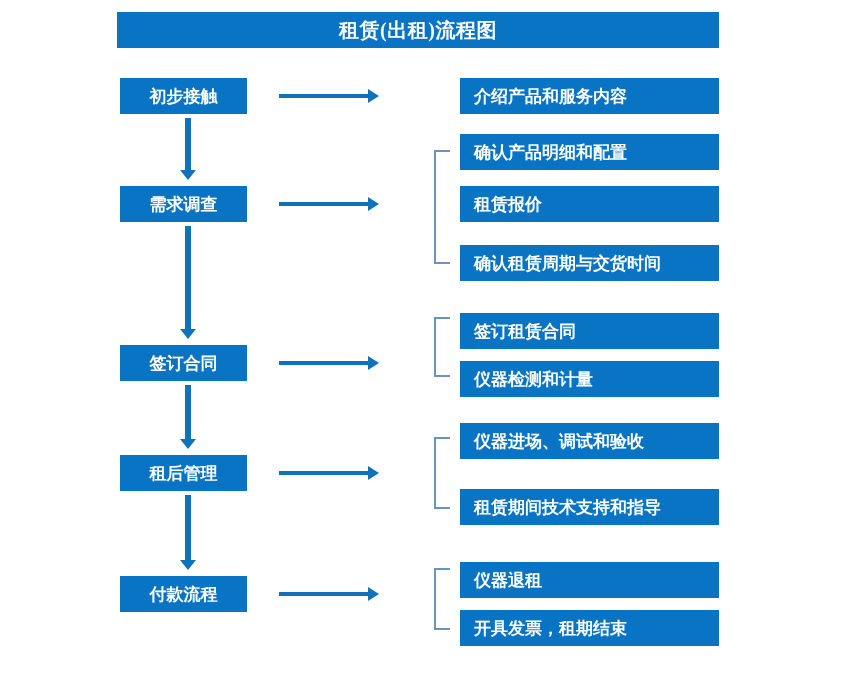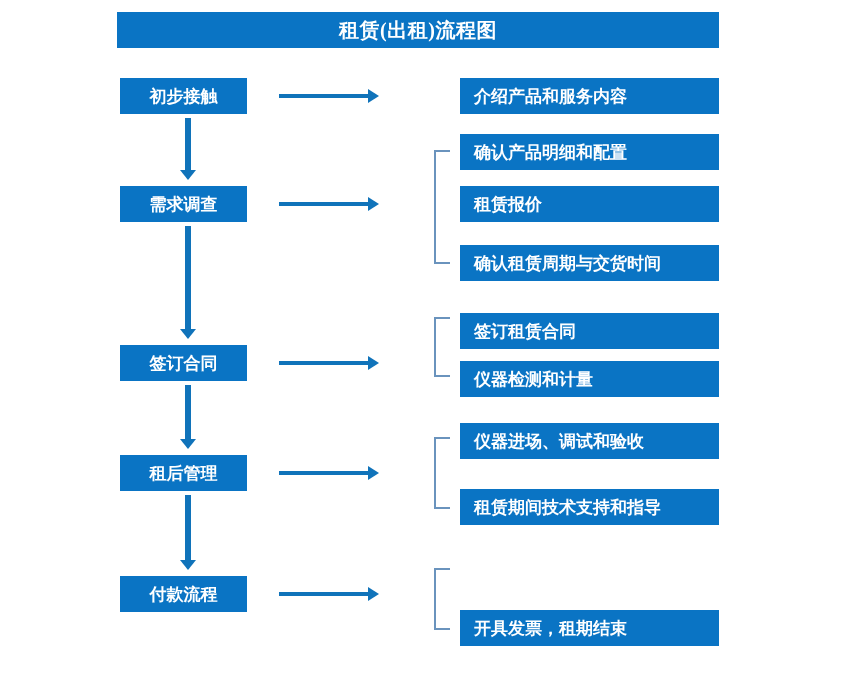--- a/index.html
+++ b/index.html
@@ -188,15 +188,16 @@
   <div class="task-box" style="top:134px">确认产品明细和配置</div>
   <div class="task-box" style="top:186px">租赁报价</div>
   <div class="task-box" style="top:245px">确认租赁周期与交货时间</div>
 
   <div class="task-box" style="top:313px">签订租赁合同</div>
   <div class="task-box" style="top:361px">仪器检测和计量</div>
 
   <div class="task-box" style="top:489px">租赁期间技术支持和指导</div>
   <div class="task-box" style="top:423px">仪器进场、调试和验收</div>
 
+  <div class="task-box" style="top:562px">仪器退租</div>
   <div class="task-box" style="top:610px">开具发票，租期结束</div>
 
 </div>
 
 </body></html>

